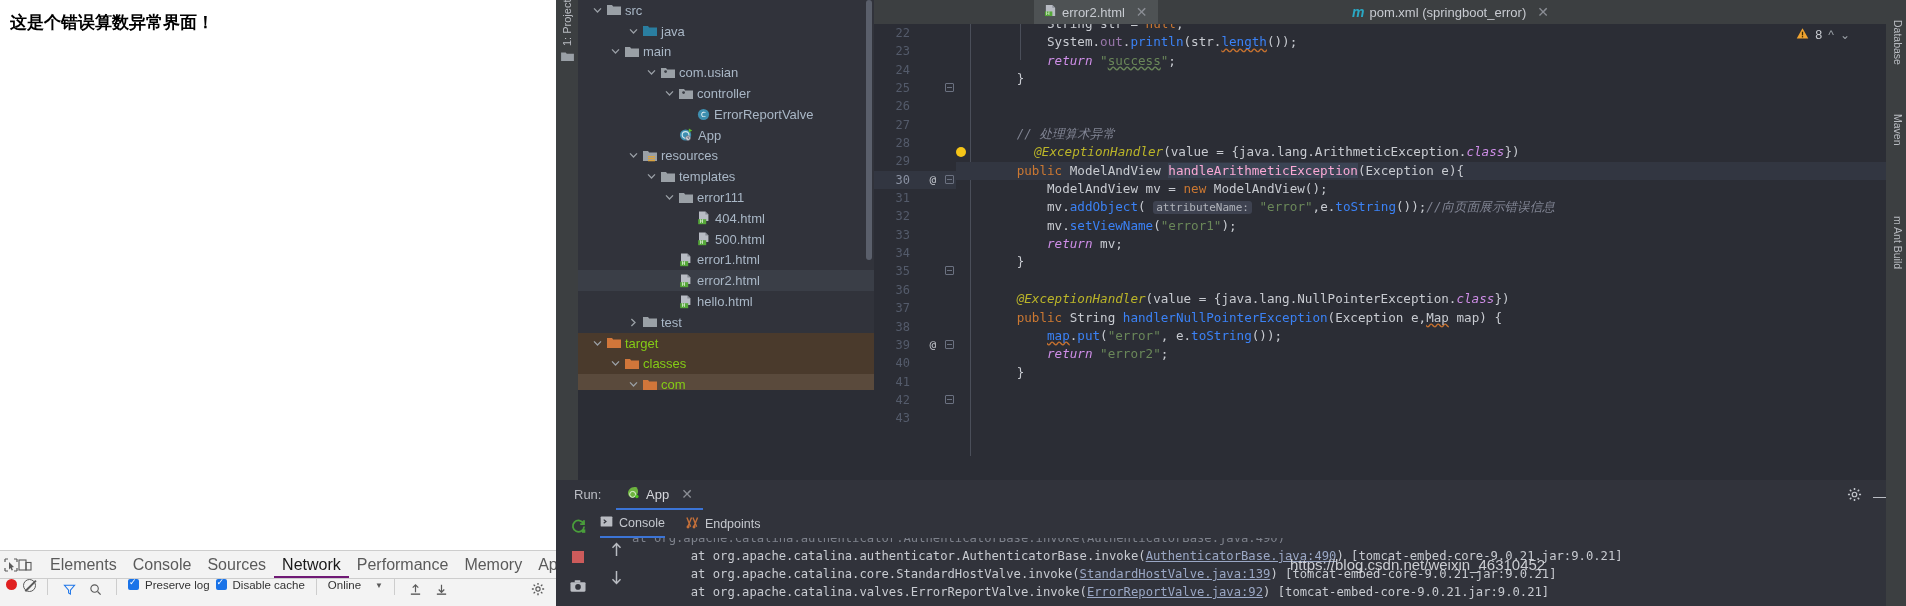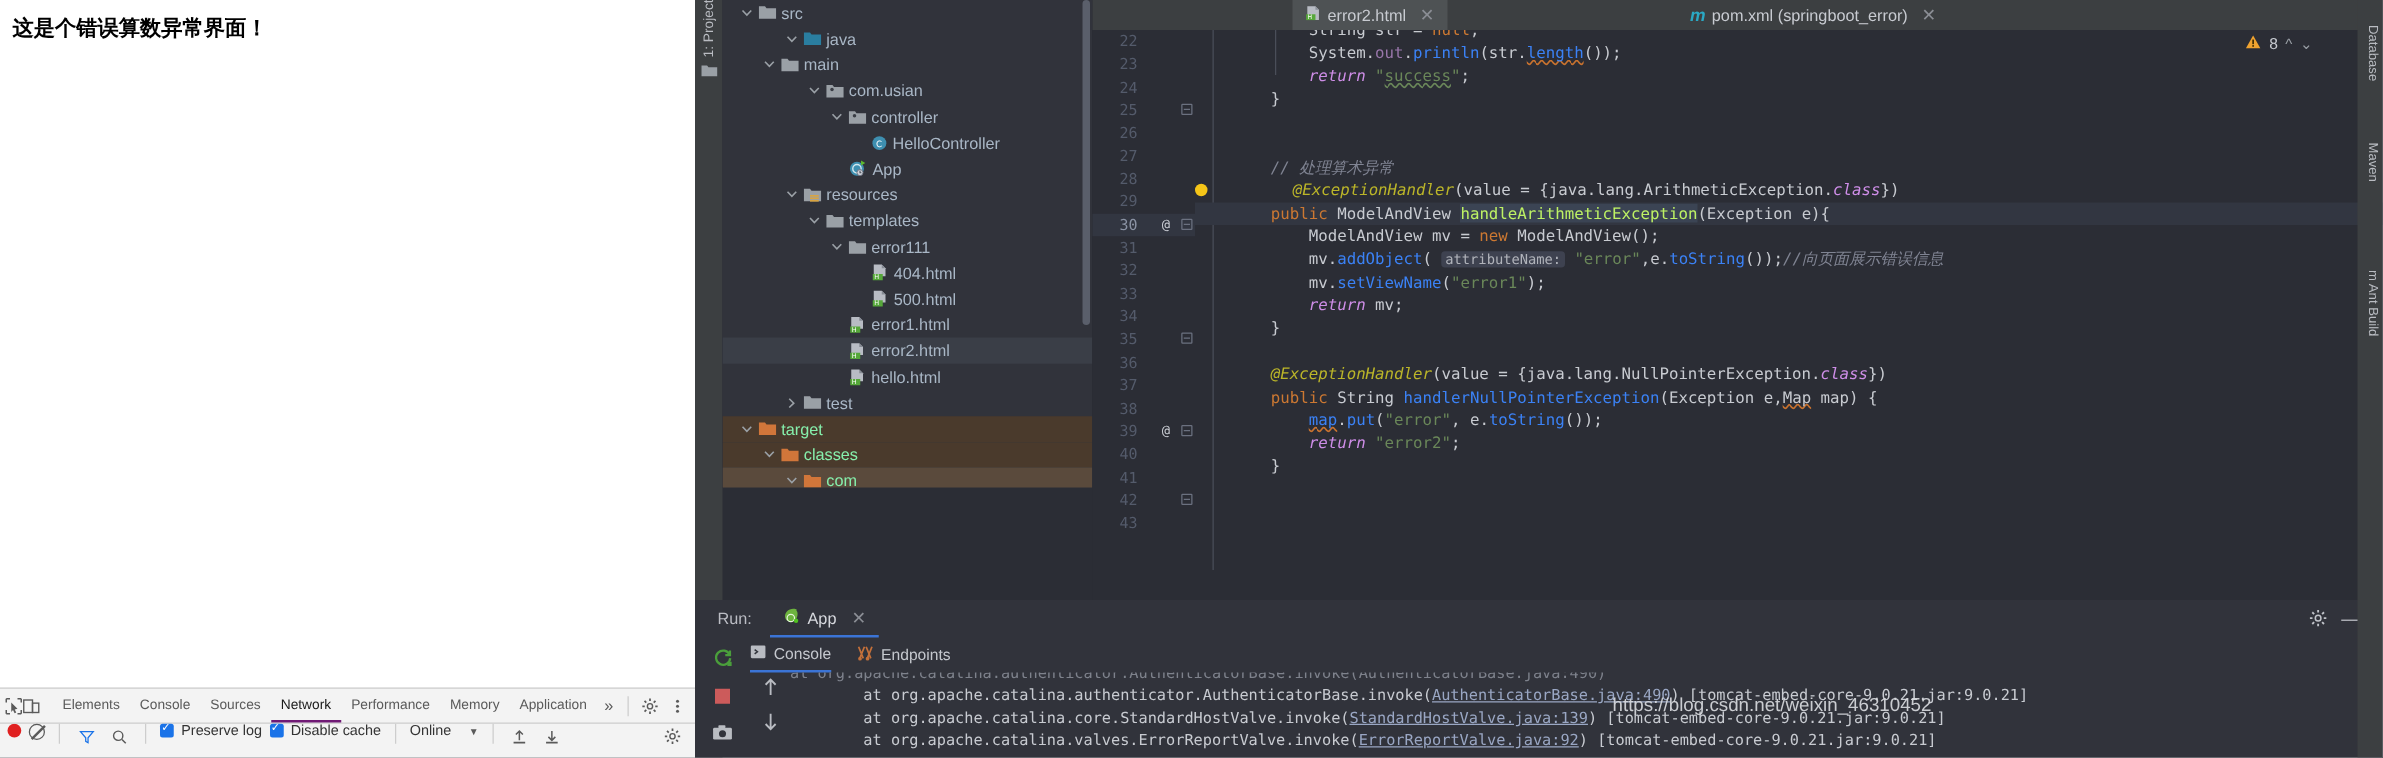--- a/index.html
+++ b/index.html
@@ -33,21 +33,21 @@
   #devtools-tabbar {
     position:relative; height:28px; border-bottom:1px solid #cdcdcd;
     display:flex; align-items:center; padding:0 4px;
   }
   .dt-icon-btn {
     width:20px; height:20px; display:flex; align-items:center; justify-content:center;
     color:#5a5a5a; cursor:pointer;
   }
   .dt-sep { width:1px; height:16px; background:#cdcdcd; margin:0 5px; }
   .dt-tab {
-    font-size:11px; color:#5a5a5a; padding:0 8px; height:27px;
+    font-size:16px; color:#5a5a5a; padding:0 8px; height:27px;
     line-height:27px; cursor:pointer; white-space:nowrap;
   }
   .dt-tab.active { color:#1a1a1a; border-bottom:2px solid #701a75; }
   .dt-more { font-size:13px; color:#5a5a5a; padding:0 6px; cursor:pointer; }
   .dt-right { margin-left:auto; display:flex; align-items:center; gap:2px; padding-right:2px;}
   #devtools-toolbar2 {
     height:27px; display:flex; align-items:flex-start; padding:0 6px; gap:6px;
     font-size:11.5px; color:#333;
   }
   .rec-dot { width:11px; height:11px; border-radius:50%; background:#e02020; cursor:pointer;}
@@ -87,21 +87,21 @@
   .tree-row {
     position:relative; height:20.8px; display:flex; align-items:center;
     white-space:nowrap; cursor:pointer; font-size:13px; color:#a9b7c6;
   }
   .tree-row.selected { background:#3a3e47; }
   .tree-row.target-row { background:#4a3a2c; }
   .tree-row.com-row { background:#5a4a3c; }
   .tw { width:14px; flex:none; display:flex; align-items:center; justify-content:center;
         color:#9aa0a6; font-size:9px; }
   .tree-label { margin-left:4px; }
-  .tree-label.orange { color:#86efac; }
+  .tree-label.orange { color:#84cc16; }
   svg.ic { flex:none; }
 
   
   #editor {
     position:absolute; left:318px; top:0; width:1032px; height:480px;
     background:#2b2d35;
   }
   #tabbar {
     position:absolute; left:0; top:0; width:1032px; height:24px; background:#3c3f41;
   }
@@ -131,21 +131,21 @@
     font-family:"DejaVu Sans Mono", monospace; font-size:12.6px;
     overflow:hidden;
   }
   .cline { height:18.35px; line-height:18.35px; white-space:pre; }
   .cline.cur { background:#323641; }
   .kw { color:#cc7832; }
   .kw2 { color:#cf8ee8; font-style:italic; }
   .str { color:#6a8759; }
   .cmt { color:#808493; font-style:italic; }
   .fn  { color:#3b82f6; }
-  .fnh { color:#bef264; background:#3b4454; }
+  .fnh { color:#f9a8d4; background:#3b4454; }
   .ann { color:#bbb529; font-style:italic; }
   .typ { color:#c8cbd1; }
   .fld  { color:#9876aa; }
   .hint { color:#b0b3ba; background:#3e4250; border-radius:3px; padding:0 3px; font-size:11px; }
   .sq   { text-decoration:underline wavy #c9722e; text-decoration-skip-ink:none; }
   .sqg  { text-decoration:underline wavy #6a8759; text-decoration-skip-ink:none; }
   .bulb { display:inline-block; width:10px; height:10px; border-radius:50%;
           background:#f5c518; vertical-align:-1px; }
   .vline { position:absolute; left:96px; top:24px; width:1px; height:432px; background:#4a4e59; }
   .vline2{ position:absolute; left:146px; top:24px; width:1px; height:36px; background:#4a4e59; }
@@ -400,21 +400,21 @@
             <span class="tree-label">controller</span>
           </div>
           <div class="tree-row" style="padding-left: 102px;">
             <span class="tw"></span>
             <span style="display: flex; align-items: center; margin-left: 3px;">
               <svg class="ic" width="13" height="13" viewBox="0 0 14 14">
                 <circle cx="7" cy="7" r="6" fill="#3e8fb0"></circle>
                 <text x="4.2" y="10" font-size="7.5" fill="#fff" font-family="DejaVu Sans">C</text>
               </svg>
             </span>
-            <span class="tree-label">HelloController</span>
+            <span class="tree-label">ErrorReportValve</span>
           </div>
           <div class="tree-row" style="padding-left: 84px;">
             <span class="tw"></span>
             <span style="display: flex; align-items: center; margin-left: 3px;">
               <svg class="ic" width="15" height="14" viewBox="0 0 16 15">
                 <circle cx="7" cy="7.5" r="6" fill="#3e8fb0"></circle>
                 <circle cx="7" cy="7.5" r="3.6" fill="none" stroke="#cfe6ee" stroke-width="1.2"></circle>
                 <path d="M10.5 0.5l3.6 2.1-3.6 2.1z" fill="#5fbb2e"></path>
                 <circle cx="9.6" cy="10.8" r="2.6" fill="#cfd3da" stroke="#6b7180" stroke-width="0.8"></circle>
                 <path d="M9.6 9.2v1.7h1.2" stroke="#4a4e59" stroke-width="0.9" fill="none"></path>

